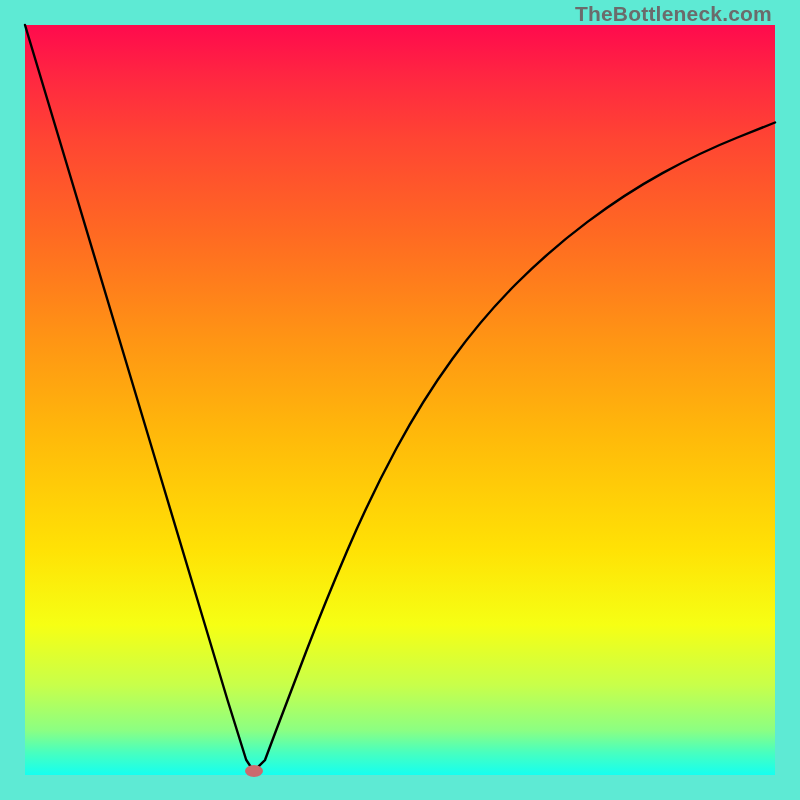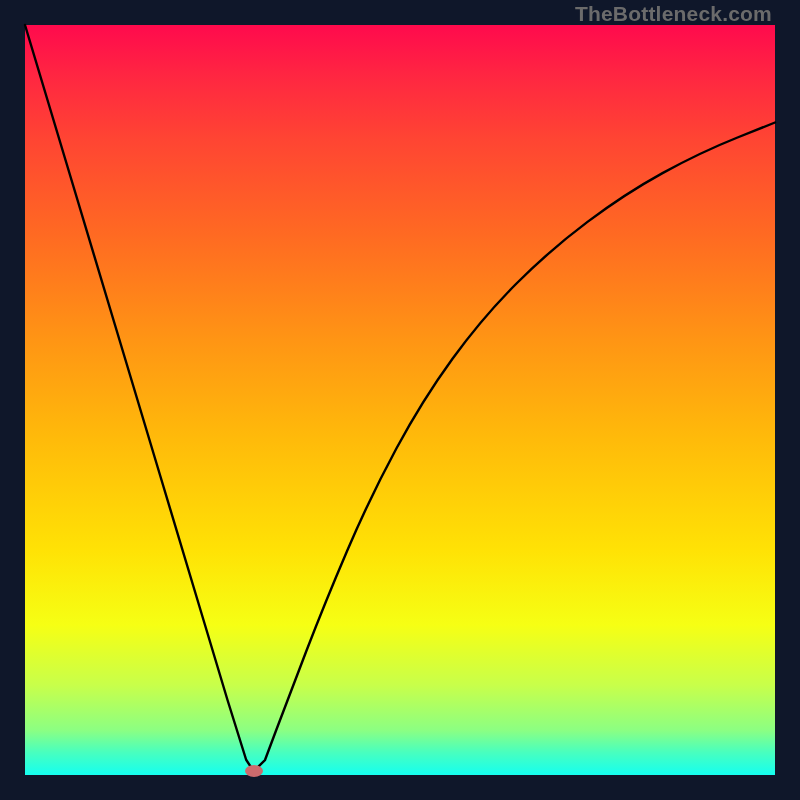--- a/index.html
+++ b/index.html
@@ -1,20 +1,20 @@
 <!DOCTYPE html>
 <html><head>
 <meta charset="utf-8">
 <style>
   * { margin: 0; padding: 0; box-sizing: border-box; }
   html, body { width: 800px; height: 800px; overflow: hidden; background: #000; }
   .frame {
     width: 800px;
     height: 800px;
-    background: #0f172a;
+    background: #5eead4;
     position: relative;
   }
   .plot-area {
     position: absolute;
     left: 25px;
     top: 25px;
     width: 750px;
     height: 750px;
     background: linear-gradient(to bottom,
       #ff0a4d 0%,

